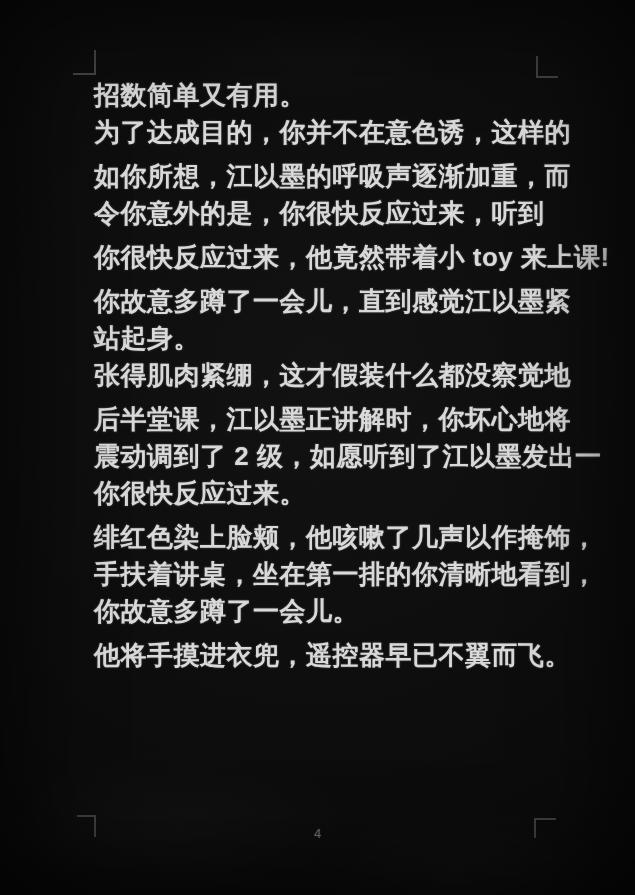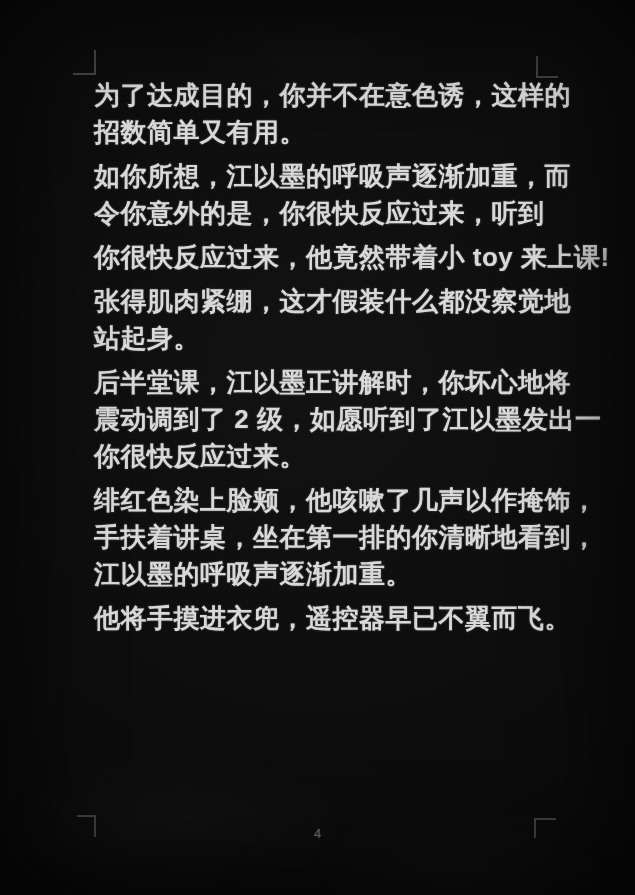--- a/index.html
+++ b/index.html
@@ -101,51 +101,52 @@
   <div class="noise"></div>
 
   <div class="corner tl"></div>
   <div class="corner tr"></div>
   <div class="corner bl"></div>
   <div class="corner br"></div>
 
   <div class="content">
 
     <div class="para">
+      <div class="line">招数简单又有用。</div>
       <div class="line">为了达成目的，你并不在意色诱，这样的</div>
-      <div class="line">招数简单又有用。</div>
     </div>
 
     <div class="para">
       <div class="line">如你所想，江以墨的呼吸声逐渐加重，而</div>
       <div class="line">令你意外的是，你很快反应过来，听到</div>
     </div>
 
     <div class="para">
       <div class="line">你很快反应过来，他竟然带着小 toy 来上课!</div>
     </div>
 
     <div class="para">
+      <div class="line">你故意多蹲了一会儿，直到感觉江以墨紧</div>
+      <div class="line">站起身。</div>
       <div class="line">张得肌肉紧绷，这才假装什么都没察觉地</div>
-      <div class="line">站起身。</div>
     </div>
 
     <div class="para">
     </div>
 
     <div class="para">
       <div class="line">后半堂课，江以墨正讲解时，你坏心地将</div>
       <div class="line">震动调到了 2 级，如愿听到了江以墨发出一</div>
       <div class="line">你很快反应过来。</div>
     </div>
 
     <div class="para">
       <div class="line">绯红色染上脸颊，他咳嗽了几声以作掩饰，</div>
       <div class="line">手扶着讲桌，坐在第一排的你清晰地看到，</div>
-      <div class="line">江以墨的呼吸声逐渐加重。</div>
+      <div class="line">你故意多蹲了一会儿。</div>
     </div>
 
     <div class="para">
       <div class="line">他将手摸进衣兜，遥控器早已不翼而飞。</div>
     </div>
 
   </div>
 
   <div class="page-number">4</div>
 

